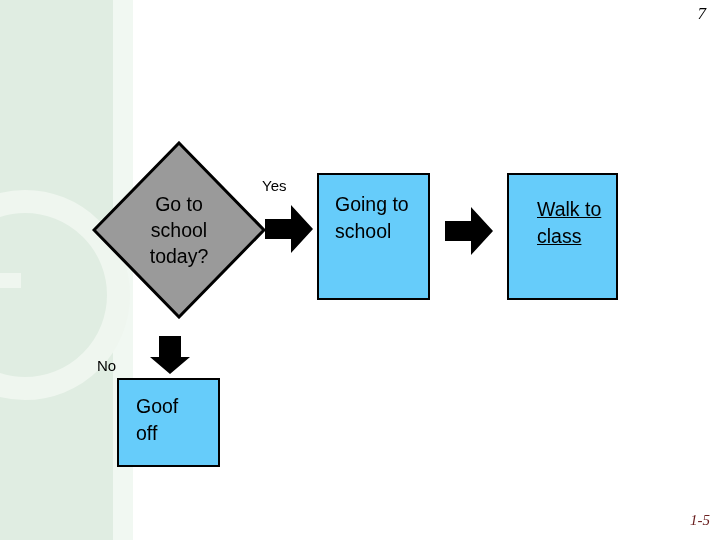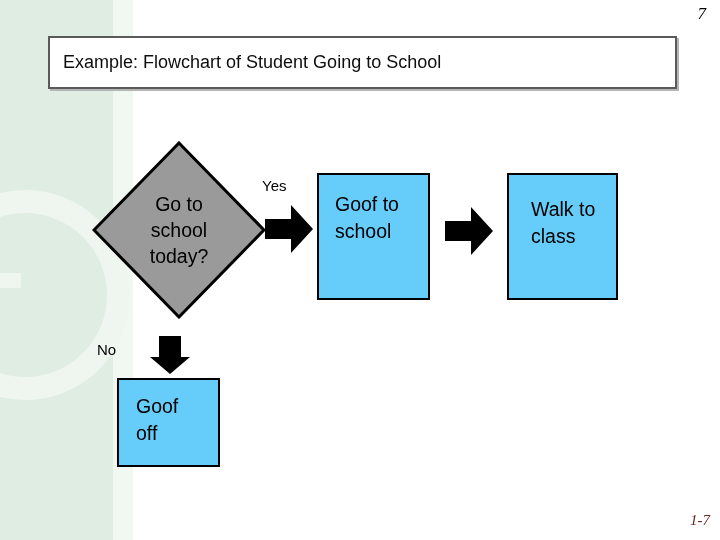--- a/index.html
+++ b/index.html
@@ -45,66 +45,63 @@
     display:flex; align-items:center; justify-content:center; text-align:center;
     font-size:19.5px; line-height:26px; white-space:pre-line;
   }
 
   .process-box {
     position:absolute; background:var(--process-fill);
     border:2px solid var(--shape-border);
     font-size:19.5px; line-height:27px; white-space:pre-line; box-sizing:border-box;
   }
   .box-drive { left:317px; top:173px; width:113px; height:127px; padding:16px 6px 0 16px; }
-  .box-walk  { left:507px; top:173px; width:111px; height:127px; padding:21px 6px 0 22px; }
+  .box-walk  { left:507px; top:173px; width:111px; height:127px; padding:21px 6px 0 28px;text-decoration:underline; }
   .box-goof  { left:117px; top:378px; width:103px; height:89px;  padding:13px 24px 0 17px; }
 
   .branch-label { position:absolute; font-size:15px; line-height:27px; }
   .label-yes { left:262px; top:172px; }
-  .label-no  { left:97px;  top:336px; }
+  .label-no  { left:97px;  top:352px; }
 
   .arrow { position:absolute; color:var(--arrow); }
   .arrow svg { display:block; }
   .arrow-1 { left:265px; top:205px; }
   .arrow-2 { left:445px; top:207px; }
   .arrow-down { left:150px; top:336px; }
 </style>
 </head>
 <body>
 
 <div id="slide">
 
   <div class="band"></div>
   <div class="band-light"></div>
   <div class="bg-ring"></div>
   <div class="bg-tick"></div>
 
   <div class="slide-num-top">7</div>
-  <div class="slide-num-bottom">1-7</div>
+  <div class="slide-num-bottom">1-5</div>
 
-  <div class="title-box">
-    <span>Example: Flowchart of Student Going to School</span>
-  </div>
 
   <div class="diamond-wrap">
     <svg width="174" height="178" viewBox="0 0 174 178">
       <polygon points="87,2 172,89 87,176 2,89"></polygon>
     </svg>
     <div class="diamond-label">Go to
 school
 today?</div>
   </div>
 
   <div class="branch-label label-yes">Yes</div>
   <div class="arrow arrow-1">
     <svg width="48" height="48" viewBox="0 0 48 48">
       <polygon points="0,14 26,14 26,0 48,24 26,48 26,34 0,34" fill="currentColor"></polygon>
     </svg>
   </div>
-  <div class="process-box box-drive">Goof to
+  <div class="process-box box-drive">Going to
 school</div>
   <div class="arrow arrow-2">
     <svg width="48" height="48" viewBox="0 0 48 48">
       <polygon points="0,14 26,14 26,0 48,24 26,48 26,34 0,34" fill="currentColor"></polygon>
     </svg>
   </div>
   <div class="process-box box-walk">Walk to
 class</div>
 
   <div class="branch-label label-no">No</div>

